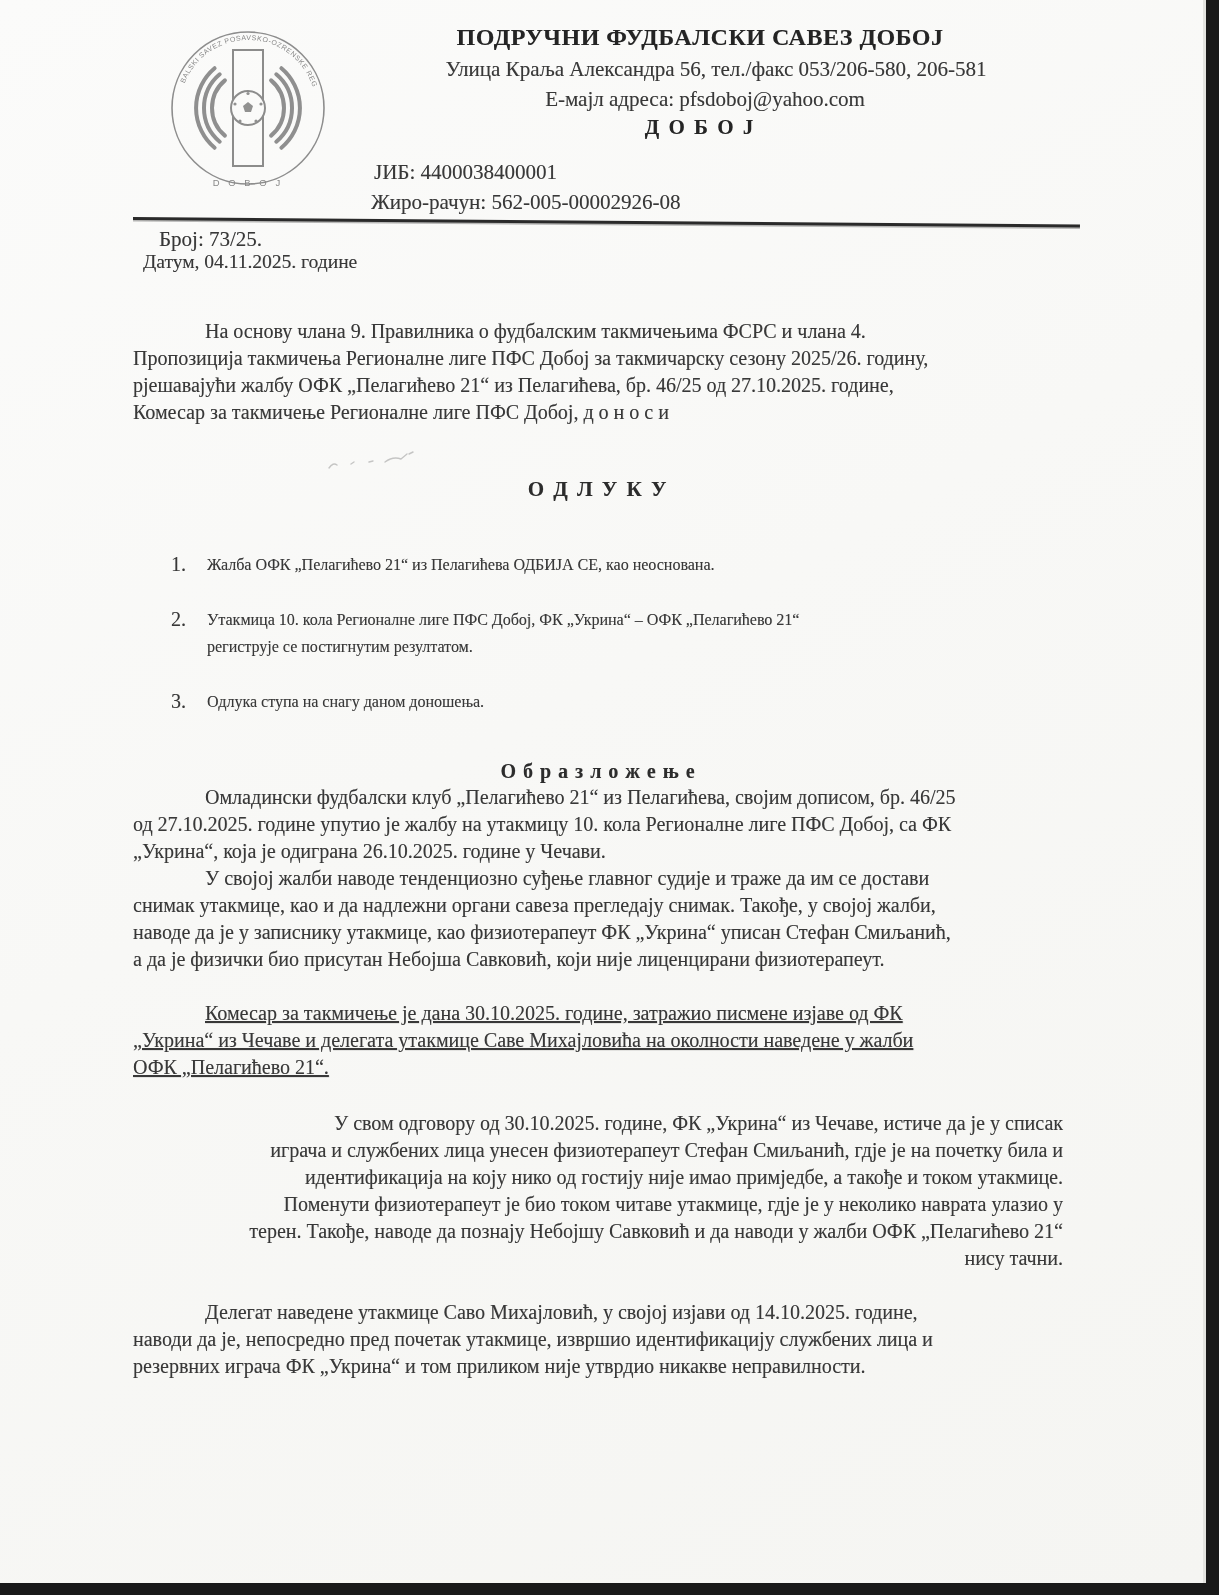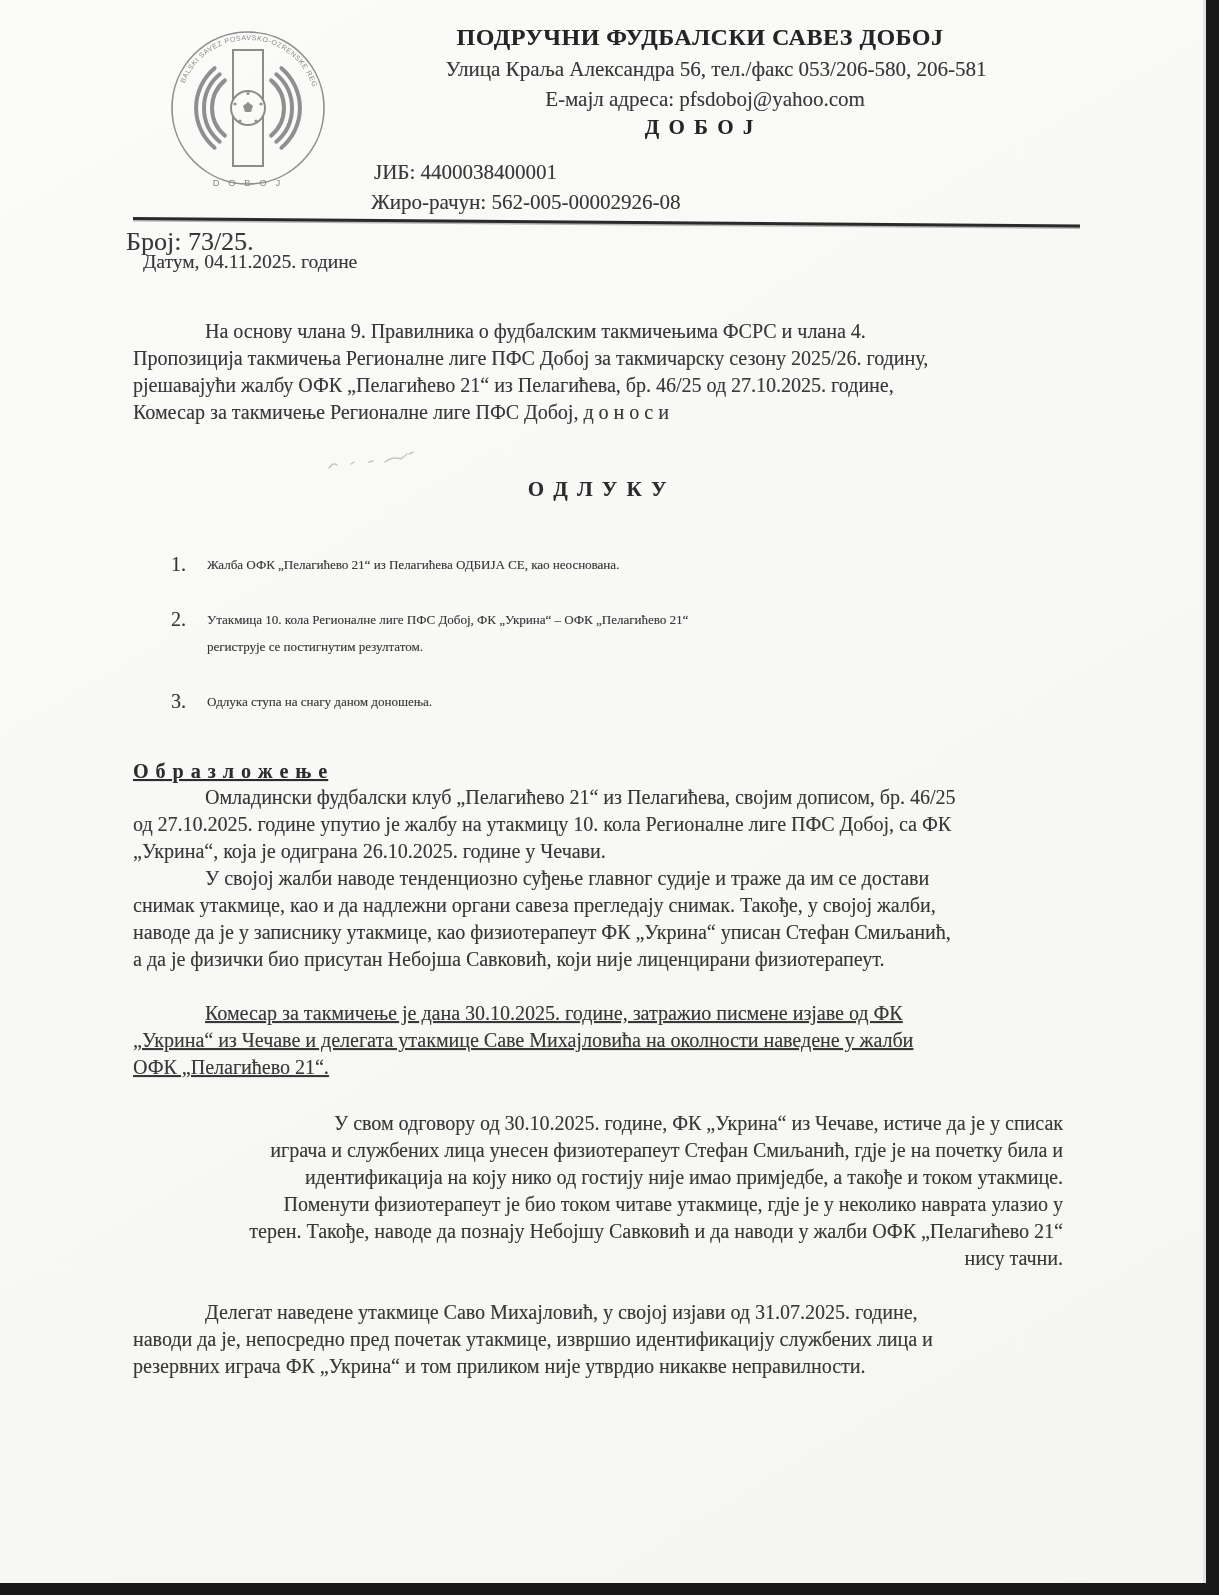--- a/index.html
+++ b/index.html
@@ -47,21 +47,21 @@
   .org-jib     { position: absolute; left: 374px; top: 160px; font-size: 21px; }
   .org-account { position: absolute; left: 371px; top: 190px; font-size: 21px; }
 
   .head-rule {
     position: absolute; left: 133px; top: 217px; width: 947px; height: 3px;
     background: #2a2a2a;
     transform: rotate(0.45deg); transform-origin: left center;
     box-shadow: 0 1.5px 0 rgba(60,60,60,0.35);
   }
 
-  .doc-number { position: absolute; left: 126px; top: 227px; font-size: 26px; }
+  .doc-number { position: absolute; left: 159px; top: 227px; font-size: 21px; }
   .doc-date   { position: absolute; left: 143px; top: 251px; font-size: 19.5px; }
 
   
   .body-col { position: absolute; left: 133px; width: 930px; }
   .para {
     font-size: 20px; line-height: 27px;
     white-space: pre-line;
     text-indent: 72px;
     margin: 0;
   }
@@ -75,27 +75,27 @@
     letter-spacing: 2px; color: #2c2c2c;
   }
 
   .decision-list { position: absolute; left: 133px; top: 551px; width: 930px; }
   .decision-item { position: relative; padding-left: 74px; margin-bottom: 28px; }
   .decision-item .num {
     position: absolute; left: 38px; top: 0;
     font-size: 20px; line-height: 27px;
   }
   .decision-item .itxt {
-    font-size: 13px; line-height: 27px; white-space: pre-line;
+    font-size: 16px; line-height: 27px; white-space: pre-line;
   }
 
   .explanation { position: absolute; left: 133px; top: 760px; width: 930px; }
   .explanation-heading {
-    font-size: 20px; font-weight: bold;
-    letter-spacing: 1px; color: #2c2c2c; margin: 0 0 1px 0; text-decoration: underline;
+    text-align: center; font-size: 20px; font-weight: bold;
+    letter-spacing: 1px; color: #2c2c2c; margin: 0 0 1px 0;
   }
   .explanation .para.p2 { margin-top: 0; }
   .explanation .para.p3 { margin-top: 27px; text-decoration: underline; }
   .explanation .para.p4 { margin-top: 29px; text-align: right; }
   .explanation .para.p5 { margin-top: 27px; }
 </style>
 </head>
 <body>
 
 <div class="paper">
@@ -189,21 +189,21 @@
 а да је физички био присутан Небојша Савковић, који није лиценцирани физиотерапеут.</p>
     <p class="para txt p3">Комесар за такмичење је дана 30.10.2025. године, затражио писмене изјаве од ФК
 „Укрина“ из Чечаве и делегата утакмице Саве Михајловића на околности наведене у жалби
 ОФК „Пелагићево 21“.</p>
     <p class="para txt p4">У свом одговору од 30.10.2025. године, ФК „Укрина“ из Чечаве, истиче да је у списак
 играча и службених лица унесен физиотерапеут Стефан Смиљанић, гдје је на почетку била и
 идентификација на коју нико од гостију није имао примједбе, а такође и током утакмице.
 Поменути физиотерапеут је био током читаве утакмице, гдје је у неколико наврата улазио у
 терен. Такође, наводе да познају Небојшу Савковић и да наводи у жалби ОФК „Пелагићево 21“
 нису тачни.</p>
-    <p class="para txt p5">Делегат наведене утакмице Саво Михајловић, у својој изјави од 31.07.2025. године,
+    <p class="para txt p5">Делегат наведене утакмице Саво Михајловић, у својој изјави од 14.10.2025. године,
 наводи да је, непосредно пред почетак утакмице, извршио идентификацију службених лица и
 резервних играча ФК „Укрина“ и том приликом није утврдио никакве неправилности.</p>
   </div>
 
 </div>
 
 <div class="scan-band-right"></div>
 <div class="scan-band-bottom"></div>
 
 </body></html>

